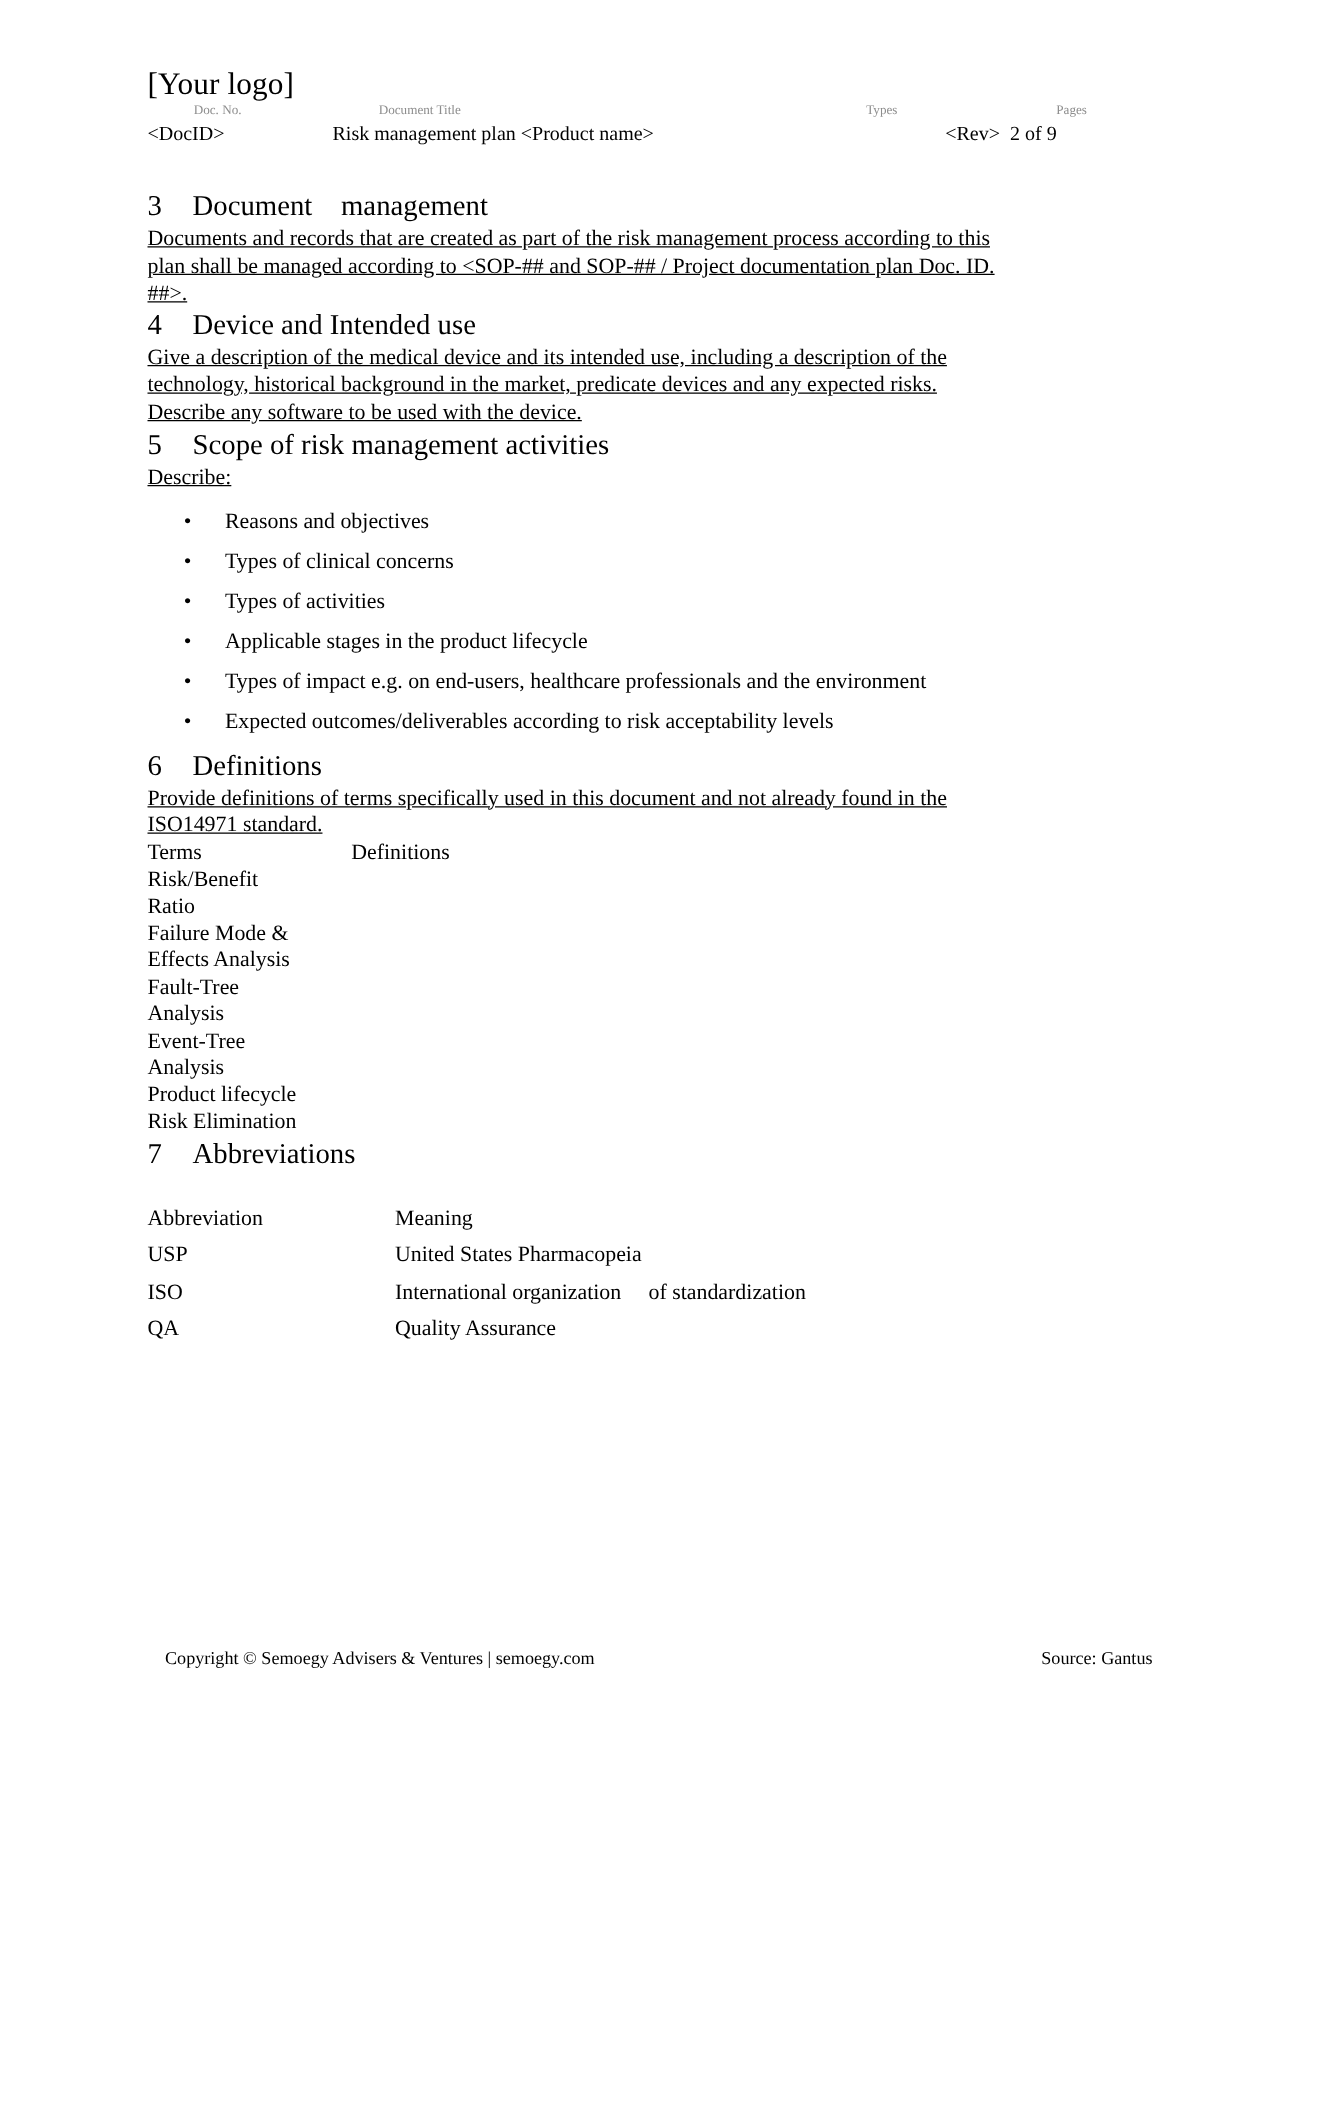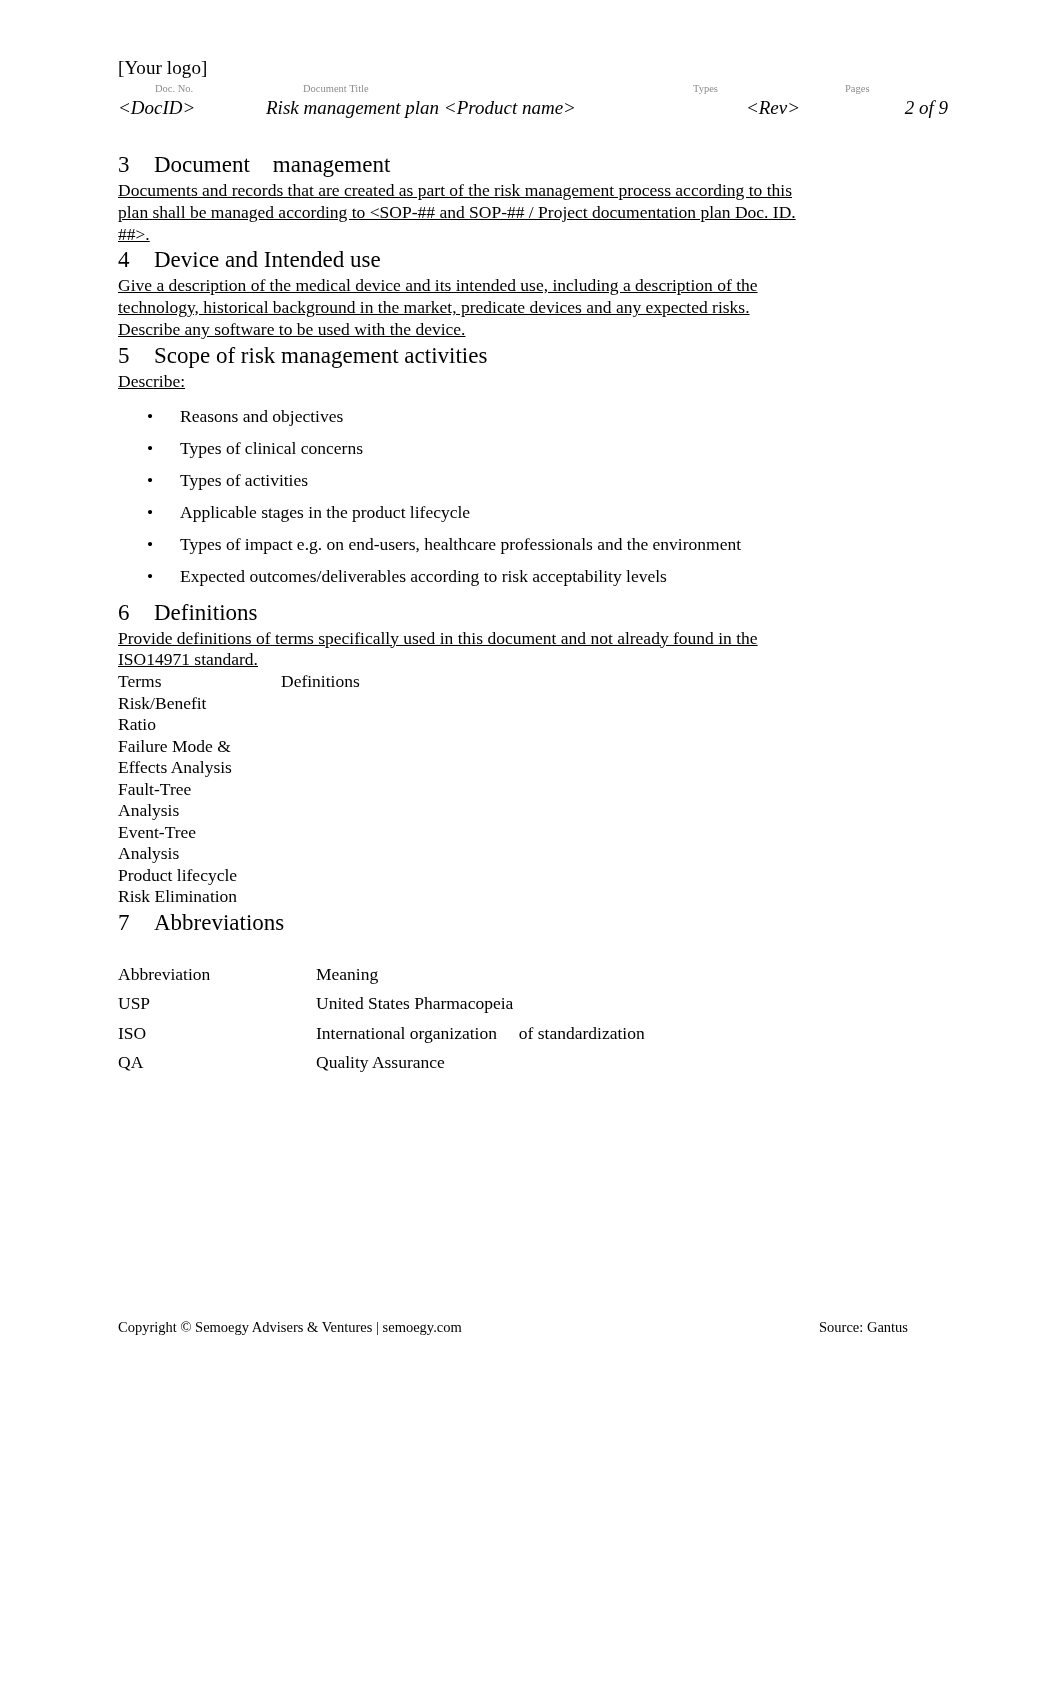--- a/index.html
+++ b/index.html
@@ -25,49 +25,48 @@
   }
 
   
   .doc-header {
     position: absolute;
     left: 118px;
     top: 56px;
     width: 830px;
   }
   .logo-line {
-    font-size: 19px;
+    font-size: 25px;
     line-height: 24px;
     letter-spacing: 0.1px;
   }
   .header-grid {
     display: grid;
     grid-template-columns: 148px 390px 152px 140px;
     align-items: end;
     margin-top: 2px;
   }
   .hdr-label {
     font-size: 10.5px;
     color: #8d8d8d;
     line-height: 13px;
     font-family: "Liberation Serif", "DejaVu Serif", serif;
     margin-left: 37px;
   }
   .hdr-value {
-    font-size: 19px;
+    font-size: 16px;
     line-height: 26px;
     white-space: nowrap;
-    font-style: italic;
   }
   .hdr-col-issue .hdr-value,
   .hdr-col-pages .hdr-value {
     text-align: right;
     padding-right: 8px;
   }
-  .hdr-col-pages .hdr-value { padding-right: 0; text-align: right; }
+  .hdr-col-pages .hdr-value { padding-right: 0; text-align: left; }
 
   
   .content {
     position: absolute;
     left: 118px;
     top: 150px;
     width: 790px;
   }
 
   h2.section-head {
@@ -150,21 +149,21 @@
   .abbr-row .abbr-col {
     width: 198px;
     flex: 0 0 198px;
     font-family: Liberation Serif, serif;
   }
   .abbr-row .mean-col { flex: 1; white-space: pre; }
 
   
   .doc-footer {
     position: absolute;
-    left: 118px;
+    left: 132px;
     top: 1318px;
     width: 790px;
     display: flex;
     justify-content: space-between;
     align-items: baseline;
     font-size: 14.5px;
     line-height: 19px;
   }
   .footer-left { white-space: pre; }
   .footer-right { white-space: pre; }

